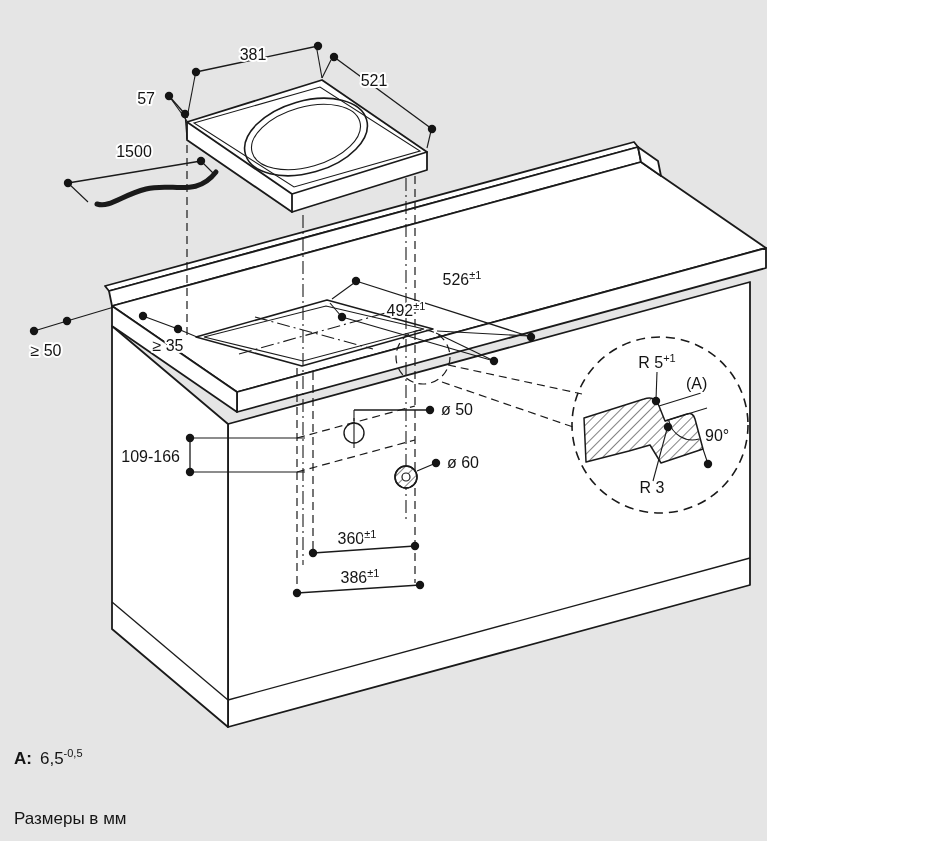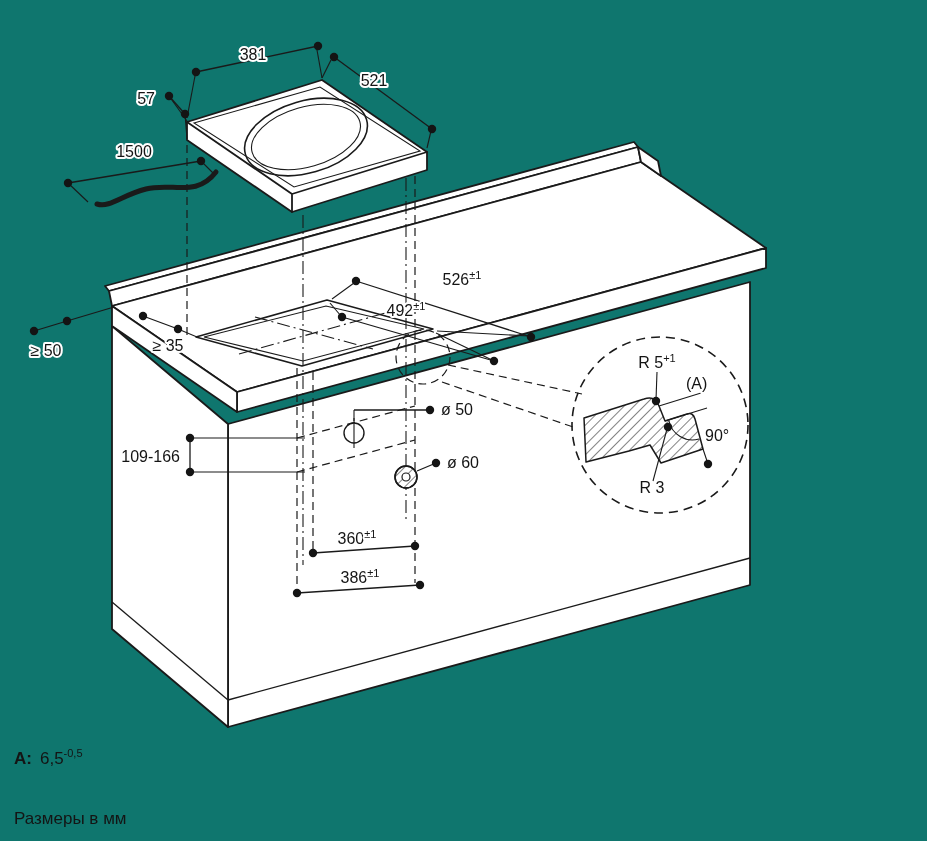--- a/index.html
+++ b/index.html
@@ -1,16 +1,16 @@
 <!DOCTYPE html>
 <html><head>
 <meta charset="utf-8">
 <style>
   html,body{margin:0;padding:0;background:#ffffff}
-  .stage{position:relative;width:927px;height:841px;background:#0f766e;overflow:hidden}
+  .stage{position:relative;width:767px;height:841px;background:#e5e5e5;overflow:hidden}
   svg{display:block}
   .f   {fill:#ffffff;stroke:#1a1a1a;stroke-width:1.8;stroke-linejoin:round}
   .ln  {fill:none;stroke:#1a1a1a;stroke-width:1.8;stroke-linejoin:round;stroke-linecap:round}
   .thin{fill:none;stroke:#1a1a1a;stroke-width:1.1}
   .dml {fill:none;stroke:#1a1a1a;stroke-width:1.3}
   .dash{fill:none;stroke:#1a1a1a;stroke-width:1.2;stroke-dasharray:8 5}
   .dd  {fill:none;stroke:#1a1a1a;stroke-width:1.1;stroke-dasharray:13 4 2 4}
   .dot {fill:#141414;stroke:none}
   text {font-family:"Liberation Sans","DejaVu Sans",sans-serif;font-size:16px;fill:#141414;
         paint-order:stroke;stroke:#ffffff;stroke-width:4px;stroke-linejoin:round}

